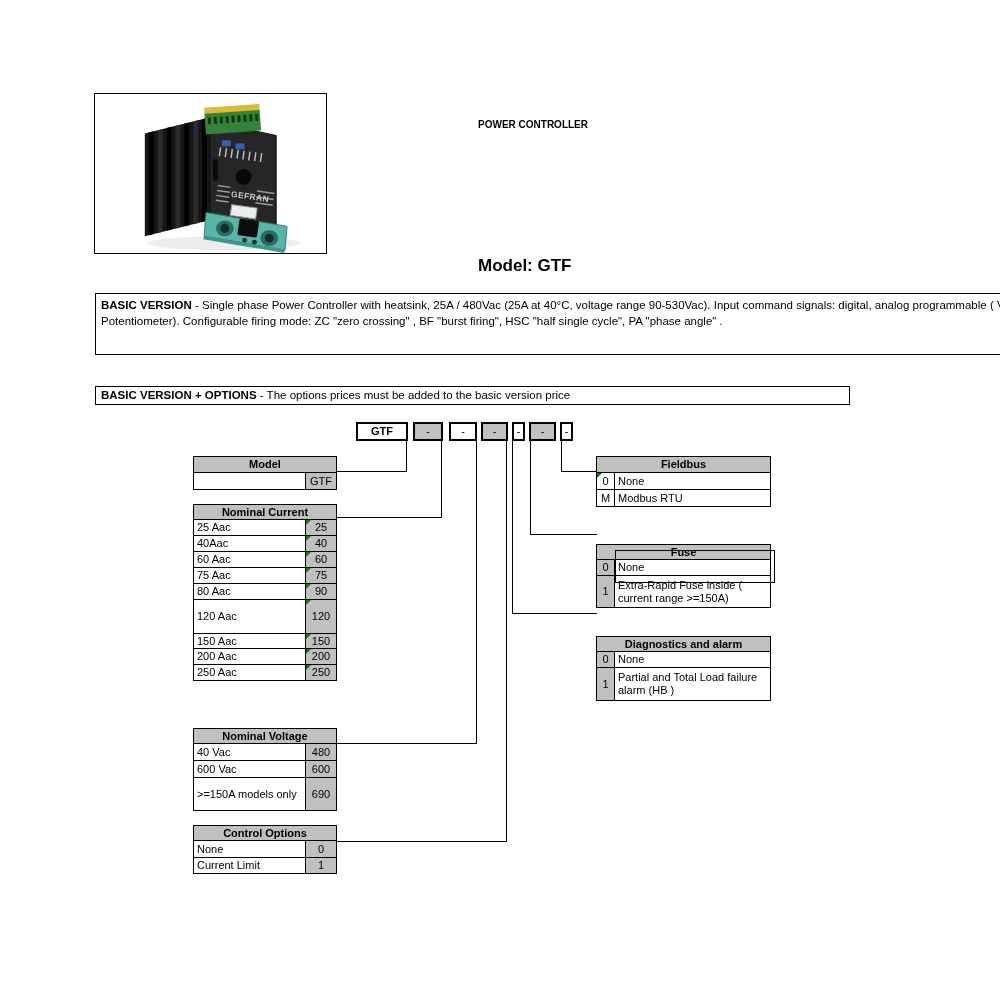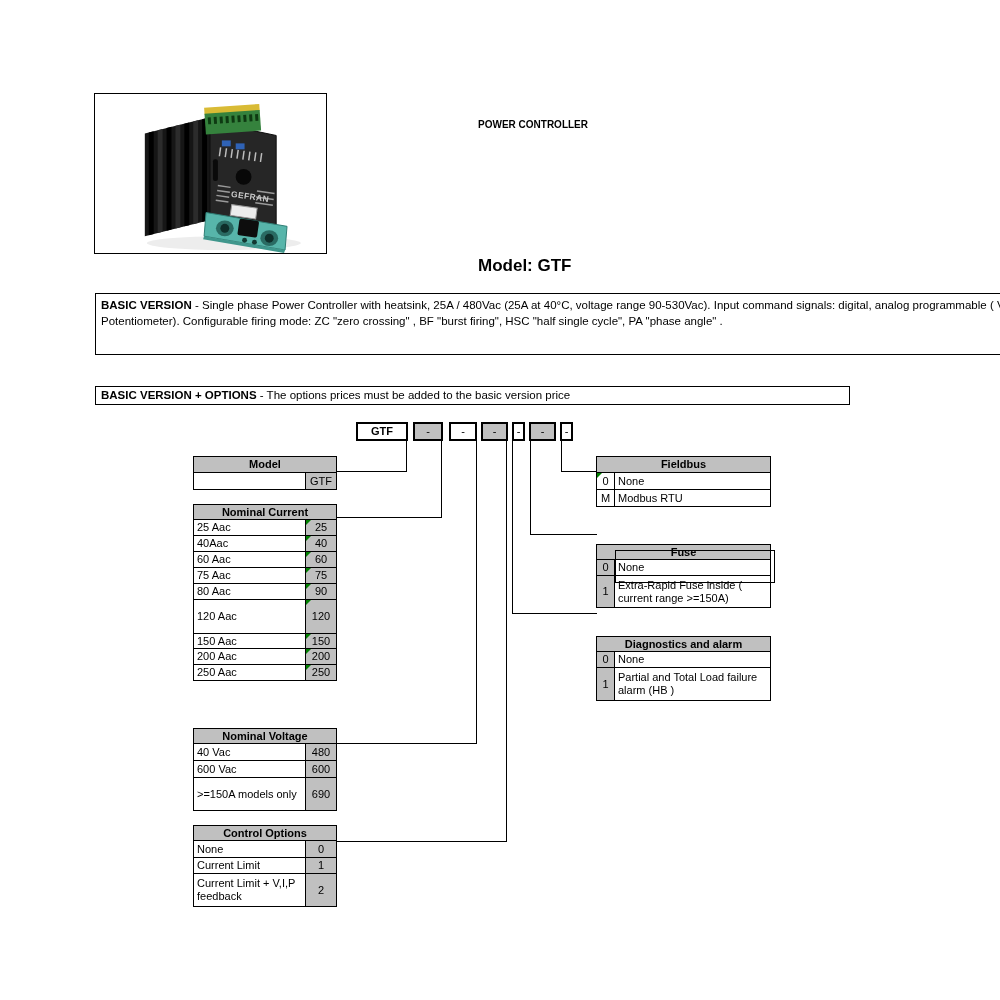--- a/index.html
+++ b/index.html
@@ -262,24 +262,20 @@
           <td colspan="2" class="hdr">Control Options</td>
         </tr>
     <tr class="h17">
           <td>None</td>
           <td class="val">0</td>
         </tr>
     <tr class="h16">
           <td>Current Limit</td>
           <td class="val">1</td>
         </tr>
-    <tr class="h33">
-          <td>Current Limit + V,I,P feedback</td>
-          <td class="val">2</td>
-        </tr>
   </tbody>
     </table>
 
   <table class="tbl" id="tbl-fieldbus">
     <colgroup>
         <col style="width:18px;">
         <col style="width:156px;">
       </colgroup>
     <tbody>
         <tr class="h16">

